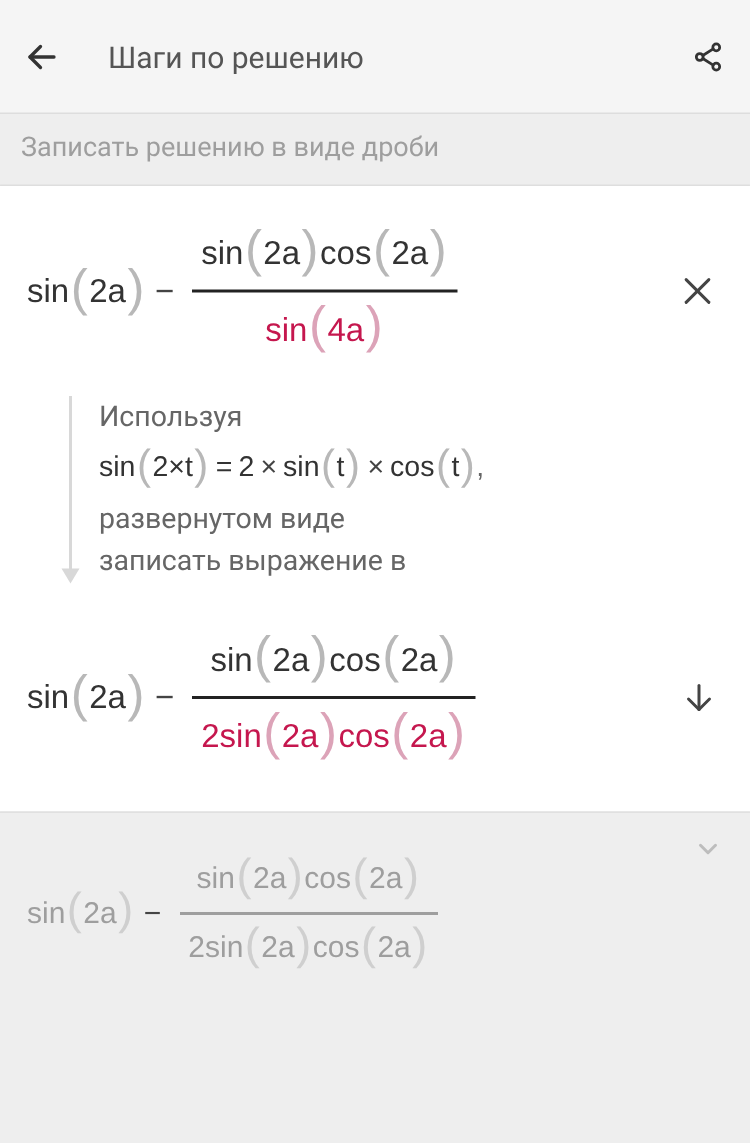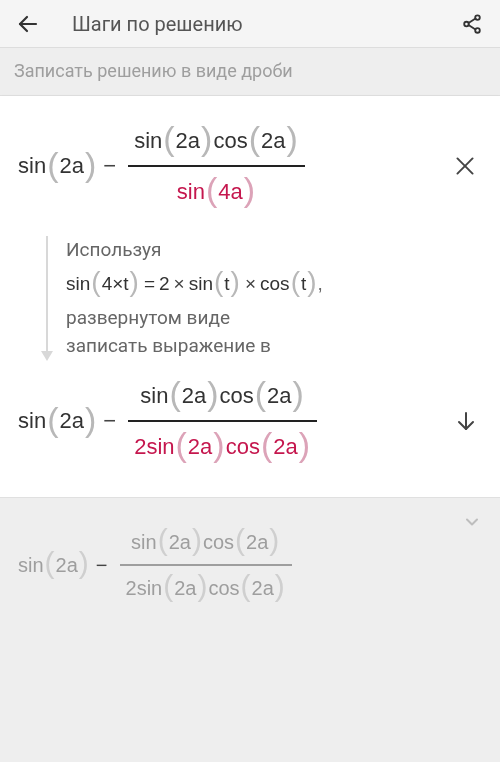--- a/index.html
+++ b/index.html
@@ -3,21 +3,21 @@
 <meta charset="utf-8">
 <style>
   * { box-sizing: border-box; margin: 0; padding: 0; }
   html, body { width: 500px; height: 762px; overflow: hidden; }
   body {
     font-family: -apple-system, Roboto, "Helvetica Neue", Arial, sans-serif;
     background: #eeeeee;
     color: #333;
   }
   .topbar {
-    height: 48px;
+    height: 76px;
     background: #f5f5f5;
     border-bottom: 1px solid #ddd;
     display: flex;
     align-items: center;
     padding: 0 14px;
   }
   .topbar .back { width: 28px; height: 28px; display:flex; align-items:center; justify-content:center; }
   .topbar .title { flex: 1; text-align: left; padding-left: 30px; font-size: 20px; color: #555; }
   .topbar .share { width: 28px; height: 28px; display:flex; align-items:center; justify-content:center; }
   .hintbar {
@@ -87,21 +87,21 @@
   }
   .math .frac .bar {
     width: 100%;
     border-top: 2px solid #222;
     margin: 2px 0;
   }
   .hl { color: #c5174e; }
   .hl .lp, .hl .rp { color: #dca3b8; }
   .explain-wrap {
     display: flex;
-    margin: 22px 0 14px 28px;
+    margin: 22px 0 30px 28px;
   }
   .vline {
     width: 2px;
     background: linear-gradient(#d8d8d8,#d8d8d8);
     margin-right: 18px;
     position: relative;
   }
   .vline::after {
     content: "";
     position: absolute;
@@ -201,21 +201,21 @@
     </span>
   </div>
 
   <div class="explain-wrap">
     <div class="vline"></div>
     <div class="explain">
       <div>Используя</div>
       <div class="math mini" style="color:#333;">
         <span class="fn">sin</span>
         <span class="lp">(</span>
-        <span>4×t</span>
+        <span>2×t</span>
         <span class="rp">)</span>
         <span style="padding:0 4px;">=</span>
         <span>2</span>
         <span class="times">×</span>
         <span class="fn">sin</span>
         <span class="lp">(</span>
         <span>t</span>
         <span class="rp">)</span>
         <span class="times">×</span>
         <span class="fn">cos</span>

